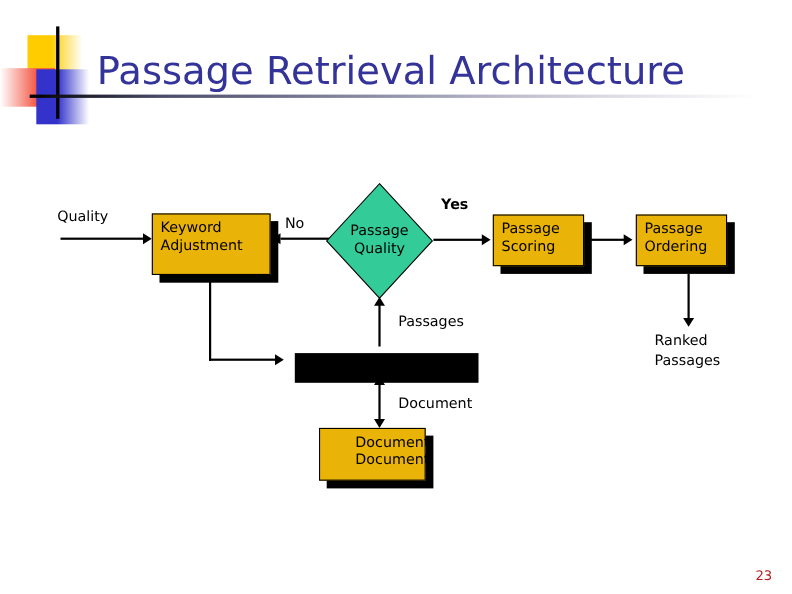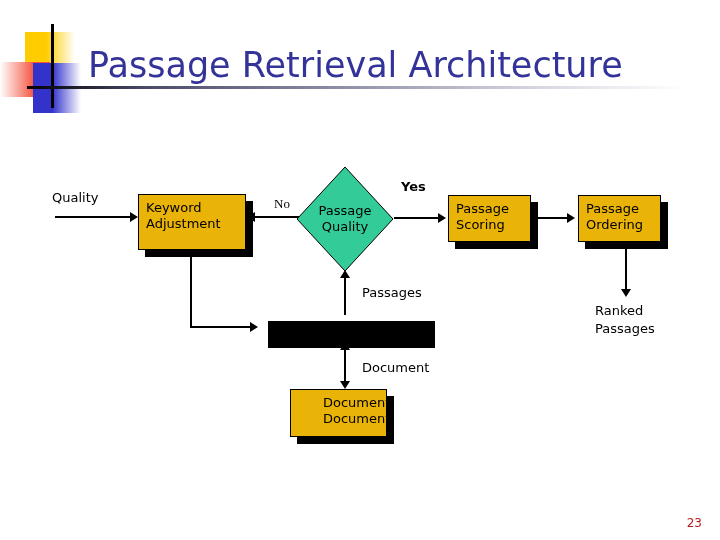--- a/index.html
+++ b/index.html
@@ -177,21 +177,21 @@
   <div class="flabel" style="left:52px; top:190px;">Quality</div>
   <div class="hline" style="left:55px; top:216px; width:77px;"></div>
   <div class="arrow arrow-right" style="left:130px; top:212px;"></div>
 
   <div class="shadow" style="left:145px; top:201px; width:108px; height:56px;"></div>
   <div class="node" style="left:138px; top:194px; width:108px; height:56px;">
     <div>Keyword</div>
     <div>Adjustment</div>
   </div>
 
-  <div class="flabel" style="left:274px; top:196px;font-family:Liberation Serif, serif;">No</div>
+  <div class="flabel" style="left:259px; top:196px;">No</div>
   <div class="hline" style="left:255px; top:216px; width:48px;"></div>
   <div class="arrow arrow-left" style="left:247px; top:212px;"></div>
 
   <div class="diamond-wrap" style="left:296px; top:166px; width:98px; height:106px;">
     <svg width="98" height="106" viewBox="0 0 98 106">
       <polygon points="49,1 97,53 49,105 1,53" fill="#33CC99" stroke="#000000" stroke-width="1"></polygon>
     </svg>
     <div class="diamond-label">
       <div>Passage</div>
       <div>Quality</div>

